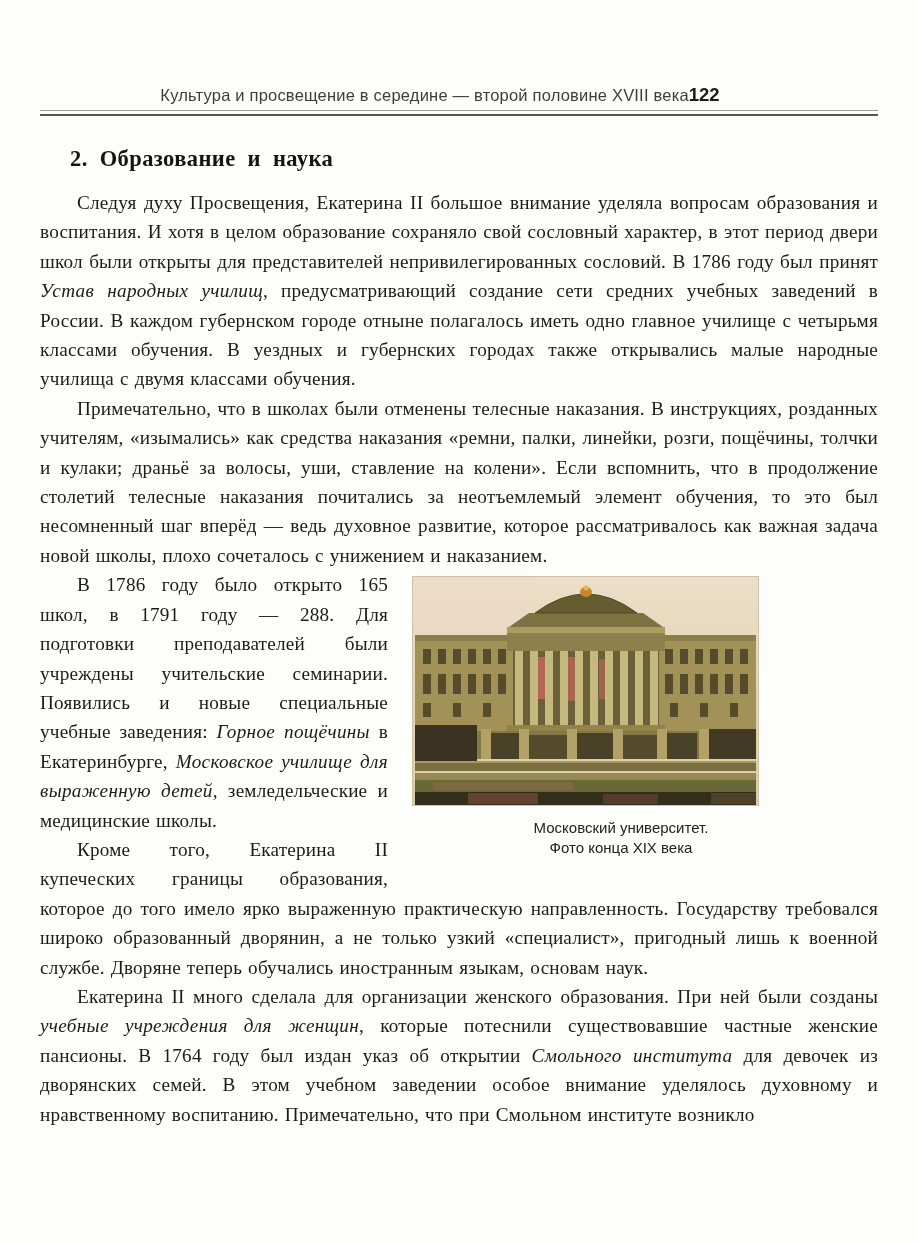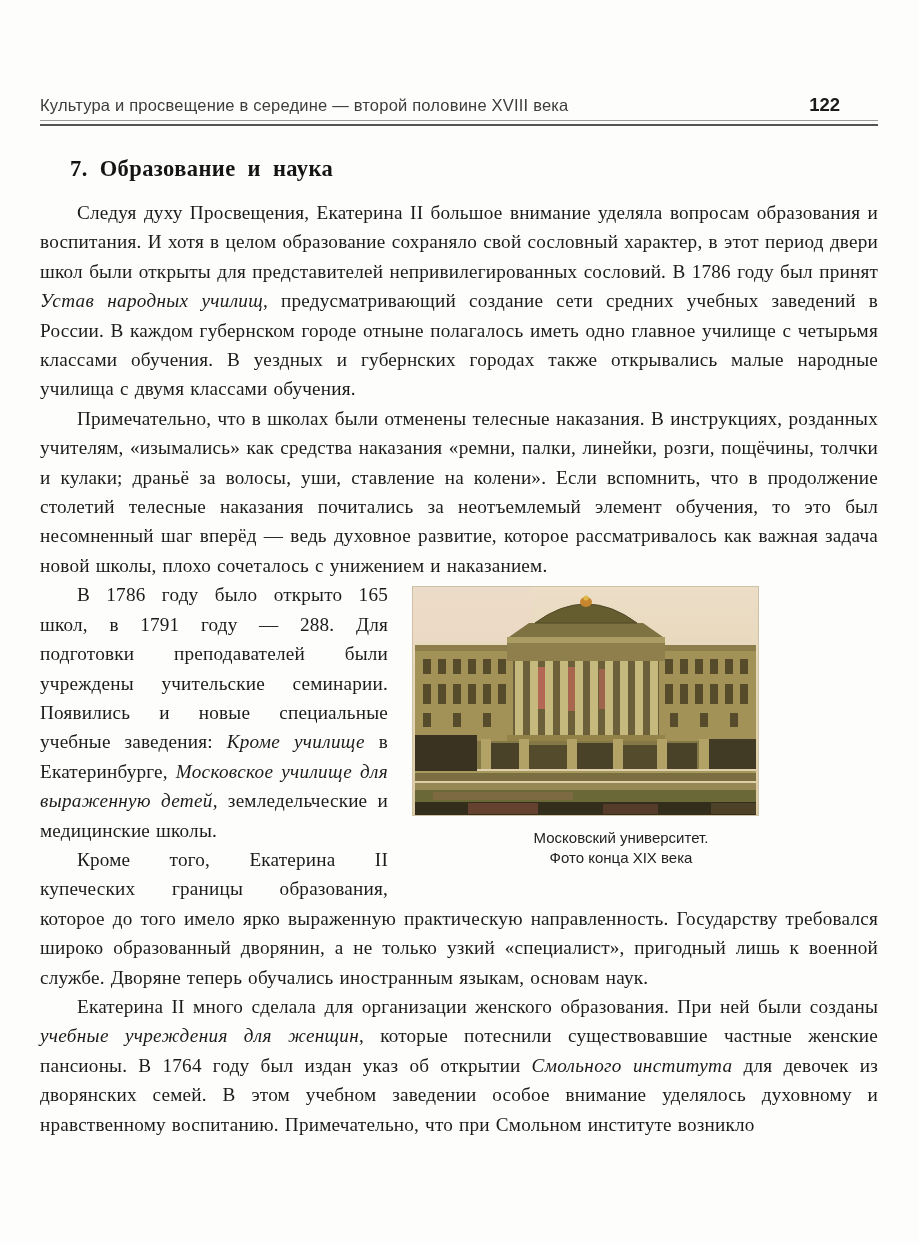--- a/index.html
+++ b/index.html
@@ -9,23 +9,22 @@
     font-family: "Liberation Serif", "DejaVu Serif", serif;
   }
   .page {
     width: 918px; height: 1243px;
     background: #fdfdfb;
     padding: 84px 40px 0 40px;
     overflow: hidden;
   }
   
   .page-header {
-    display: flex; justify-content: space-between; align-items: baseline;
+    display: flex; justify-content: center; align-items: baseline;
     font-family: "Liberation Sans", sans-serif;
-    margin-top: 10px;
   }
   .running-title {
     font-size: 16.5px; color: #3d3d3d; letter-spacing: 0.2px;
   }
   .page-number {
     font-size: 18.5px; font-weight: bold; color: #1c1c1c;
     padding-right: 38px;
   }
   .header-rule {
     margin-top: 4px; height: 6px;
@@ -68,21 +67,21 @@
 <body>
 
 <div class="page">
 
   <header class="page-header">
     <div class="running-title">Культура и просвещение в середине — второй половине XVIII века</div>
     <div class="page-number">122</div>
   </header>
   <div class="header-rule"></div>
 
-  <h2 class="section-heading">7. Образование и наука</h2>
+  <h2 class="section-heading">2. Образование и наука</h2>
 
   <div class="body-text">
 
     <p>Следуя духу Просвещения, Екатерина II большое внимание уделяла вопросам образования и воспитания. И хотя в целом образование сохраняло свой сословный характер, в этот период двери школ были открыты для представителей непривилегированных сословий. В 1786 году был принят <i>Устав народных училищ</i>, предусматривающий создание сети средних учебных заведений в России. В каждом губернском городе отныне полагалось иметь одно главное училище с четырьмя классами обучения. В уездных и губернских городах также открывались малые народные училища с двумя классами обучения.</p>
 
     <p>Примечательно, что в школах были отменены телесные наказания. В инструкциях, розданных учителям, «изымались» как средства наказания «ремни, палки, линейки, розги, пощёчины, толчки и кулаки; драньё за волосы, уши, ставление на колени». Если вспомнить, что в продолжение столетий телесные наказания почитались за неотъемлемый элемент обучения, то это был несомненный шаг вперёд — ведь духовное развитие, которое рассматривалось как важная задача новой школы, плохо сочеталось с унижением и наказанием.</p>
 
     <figure class="photo-figure">
       <div class="photo-frame">
         <svg width="345" height="228" viewBox="0 0 345 228" xmlns="http://www.w3.org/2000/svg">
@@ -193,20 +192,20 @@
           <rect x="190" y="217" width="55" height="10" fill="#5c3e2b" opacity="0.85"></rect>
           <rect x="298" y="216" width="45" height="11" fill="#52452a" opacity="0.85"></rect>
         </svg>
       </div>
       <figcaption>
         <div class="caption-line-1">Московский университет.</div>
         <div class="caption-line-2">Фото конца XIX века</div>
       </figcaption>
     </figure>
 
-    <p>В 1786 году было открыто 165 школ, в 1791 году — 288. Для подготовки преподавателей были учреждены учительские семинарии. Появились и новые специальные учебные заведения: <i>Кроме училище</i> в Екатеринбурге, <i>Московское училище для выраженную детей</i>, земледельческие и медицинские школы.</p>
+    <p>В 1786 году было открыто 165 школ, в 1791 году — 288. Для подготовки преподавателей были учреждены учительские семинарии. Появились и новые специальные учебные заведения: <i>Горное пощёчины</i> в Екатеринбурге, <i>Московское училище для выраженную детей</i>, земледельческие и медицинские школы.</p>
 
     <p>Кроме того, Екатерина II купеческих границы образования, которое до того имело ярко выраженную практическую направленность. Государству требовался широко образованный дворянин, а не только узкий «специалист», пригодный лишь к военной службе. Дворяне теперь обучались иностранным языкам, основам наук.</p>
 
     <p>Екатерина II много сделала для организации женского образования. При ней были созданы <i>учебные учреждения для женщин</i>, которые потеснили существовавшие частные женские пансионы. В 1764 году был издан указ об открытии <i>Смольного института</i> для девочек из дворянских семей. В этом учебном заведении особое внимание уделялось духовному и нравственному воспитанию. Примечательно, что при Смольном институте возникло</p>
 
   </div>
 </div>
 
 </body></html>

